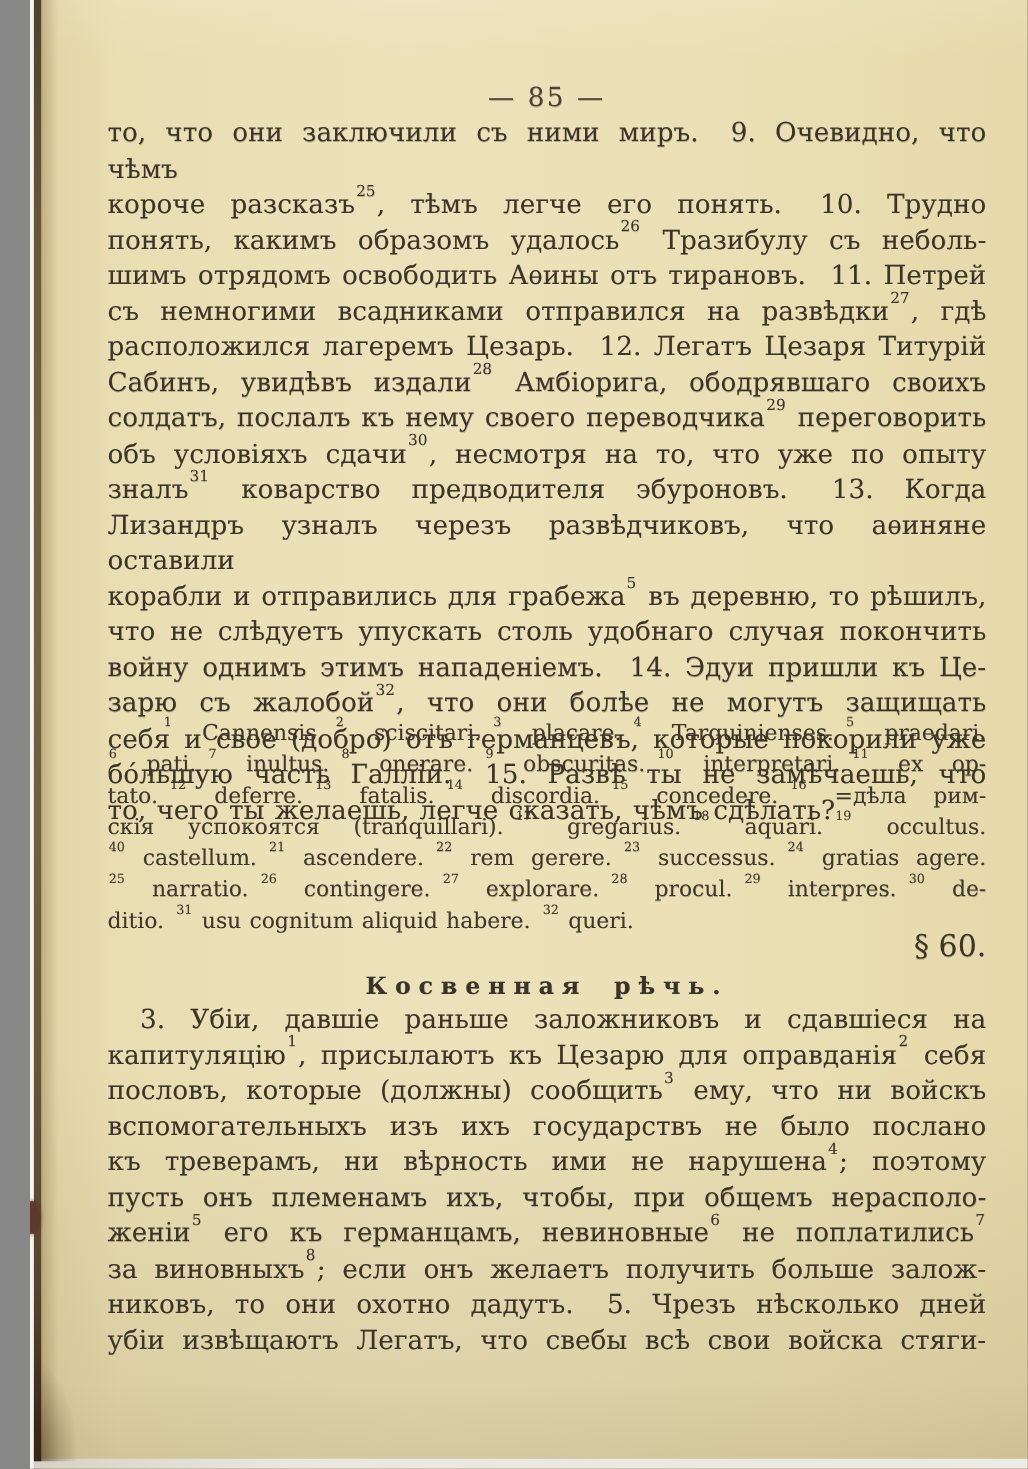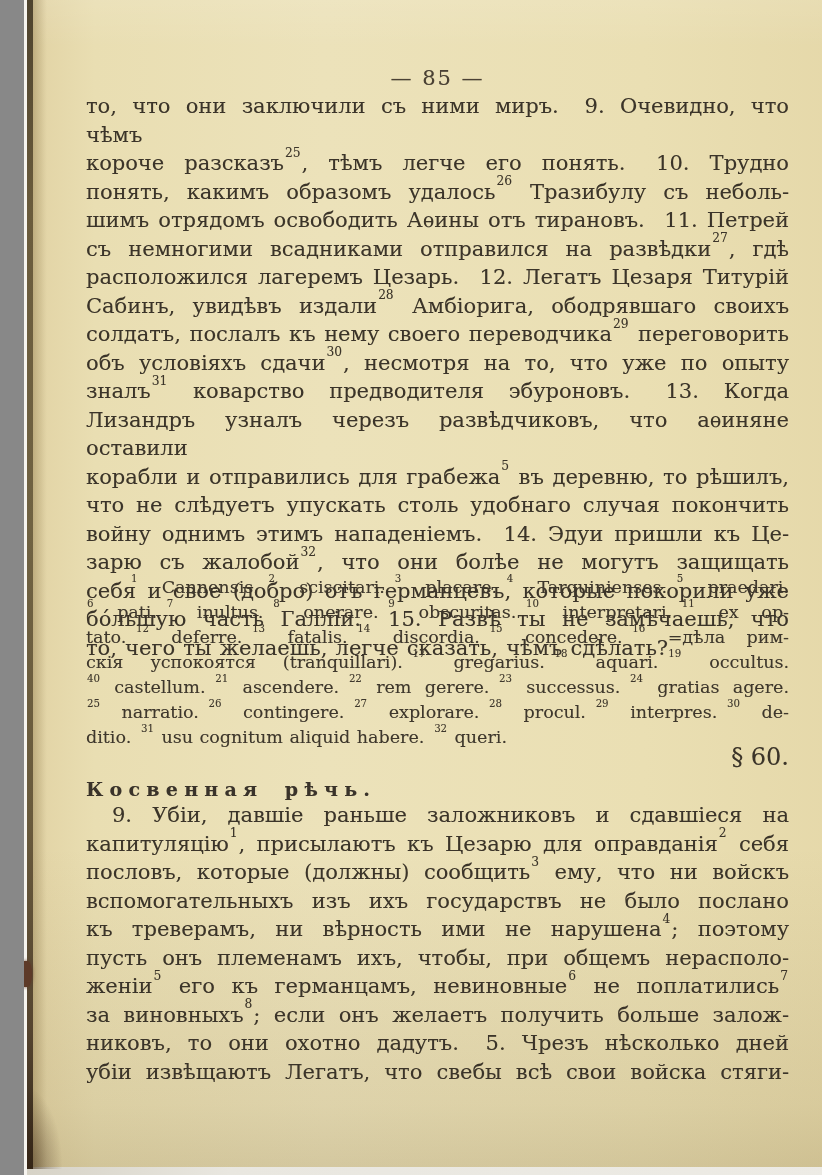--- a/index.html
+++ b/index.html
@@ -33,21 +33,21 @@
   .line.indent{text-indent:26px;}
   .exercise{top:92px;font-size:21px;line-height:28.5px;word-spacing:1.5px;}
   .footnotes{top:575px;font-size:17.5px;line-height:25px;word-spacing:1px;color:#3e372c;}
   .footnotes .line.indent{text-indent:44px;}
   .speech{top:801px;font-size:21px;line-height:28.5px;word-spacing:1.5px;}
 
   sup{font-size:0.58em;line-height:0;position:relative;top:-0.45em;margin:0 1px;}
 
   .heading{position:absolute;left:62px;top:742px;width:703px;text-align:right;
     font-size:24px;line-height:30px;}
-  .subheading{position:absolute;left:62px;top:777px;width:703px;text-align:left;
+  .subheading{position:absolute;left:62px;top:777px;width:703px;text-align:center;
     font-size:19px;line-height:24px;font-weight:bold;letter-spacing:0.33em;word-spacing:0.45em;color:#3a332a;}
 
   .ink{text-shadow:0.25px 0.25px 0 rgba(59,52,41,0.30);}
 </style>
 </head>
 <body>
 
 <div class="page">
   <div class="pagenum ink">— 85 —</div>
 
@@ -79,21 +79,21 @@
       <div class="line">скія успокоятся (tranquillari). <sup>17</sup> gregarius. <sup>18</sup> aquari. <sup>19</sup> occultus.</div>
       <div class="line"><sup>40</sup> castellum. <sup>21</sup> ascendere. <sup>22</sup> rem gerere. <sup>23</sup> successus. <sup>24</sup> gratias agere.</div>
       <div class="line"><sup>25</sup> narratio. <sup>26</sup> contingere. <sup>27</sup> explorare. <sup>28</sup> procul. <sup>29</sup> interpres. <sup>30</sup> de-</div>
       <div class="line short">ditio. <sup>31</sup> usu cognitum aliquid habere. <sup>32</sup> queri.</div>
     </div>
 
   <div class="heading ink">§ 60.</div>
   <div class="subheading ink">Косвенная рѣчь.</div>
 
   <div class="textblock speech ink">
-      <div class="line indent">9. Убіи, давшіе раньше заложниковъ и сдавшіеся на</div>
+      <div class="line indent">3. Убіи, давшіе раньше заложниковъ и сдавшіеся на</div>
       <div class="line">капитуляцію<sup>1</sup>, присылаютъ къ Цезарю для оправданія<sup>2</sup> себя</div>
       <div class="line">пословъ, которые (должны) сообщить<sup>3</sup> ему, что ни войскъ</div>
       <div class="line">вспомогательныхъ изъ ихъ государствъ не было послано</div>
       <div class="line">къ треверамъ, ни вѣрность ими не нарушена<sup>4</sup>; поэтому</div>
       <div class="line">пусть онъ племенамъ ихъ, чтобы, при общемъ нерасполо-</div>
       <div class="line">женіи<sup>5</sup> его къ германцамъ, невиновные<sup>6</sup> не поплатились<sup>7</sup></div>
       <div class="line">за виновныхъ<sup>8</sup>; если онъ желаетъ получить больше залож-</div>
       <div class="line">никовъ, то они охотно дадутъ.  5. Чрезъ нѣсколько дней</div>
       <div class="line">убіи извѣщаютъ Легатъ, что свебы всѣ свои войска стяги-</div>
     </div>

